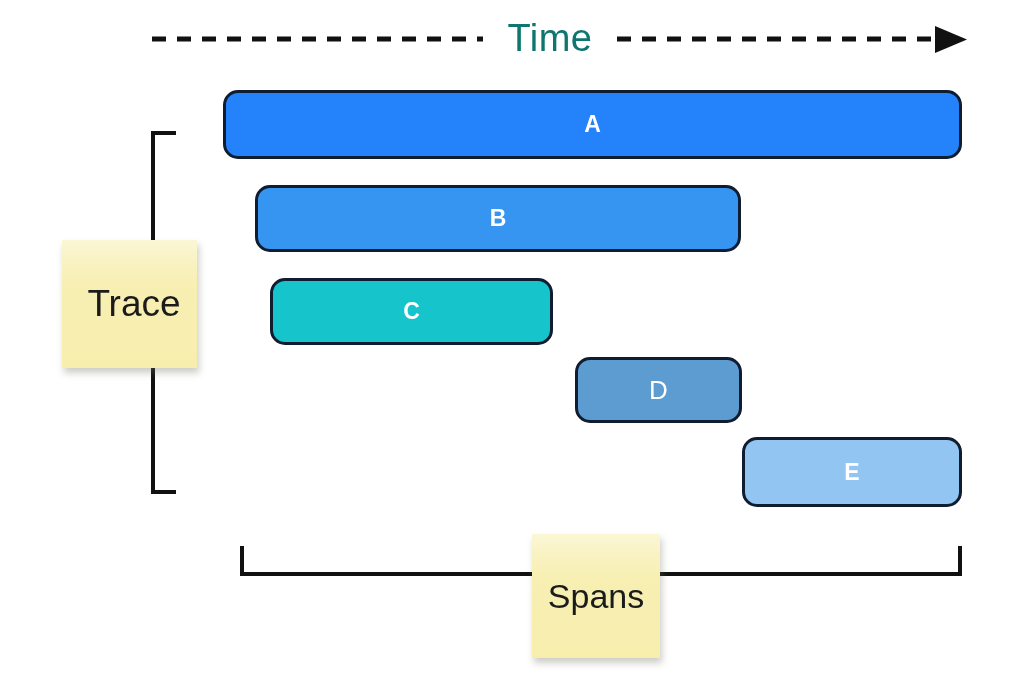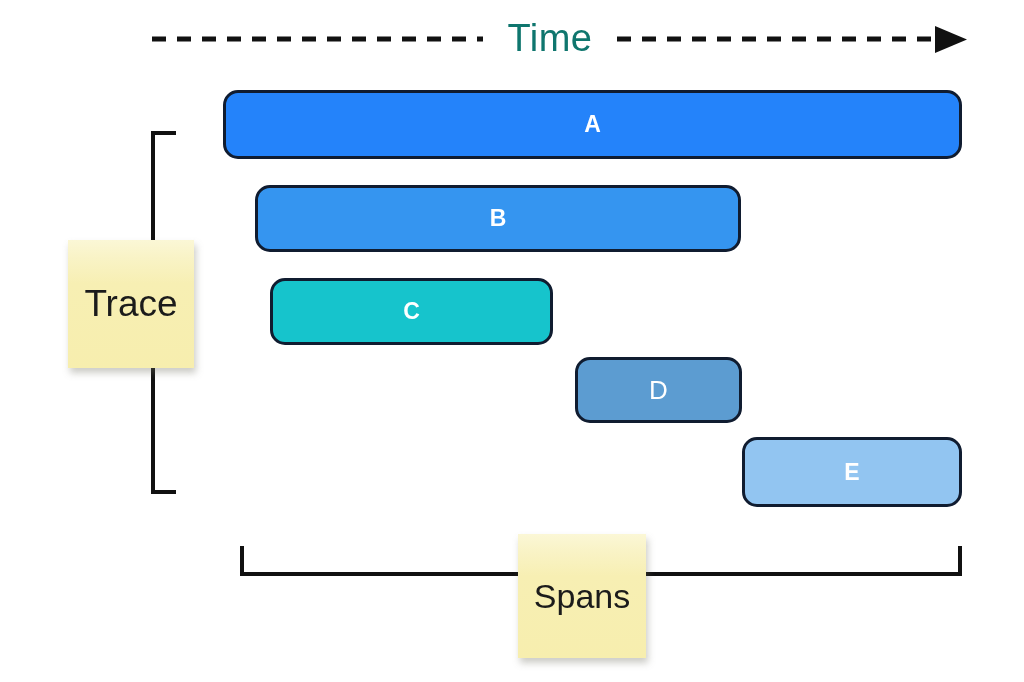--- a/index.html
+++ b/index.html
@@ -66,26 +66,27 @@
   .sticky-note {
     position: absolute;
     display: flex;
     align-items: center;
     justify-content: center;
     background: linear-gradient(180deg, #FBF7D6 0%, #F9F3C6 14%, #F7EFB3 34%, #F7EEAE 100%);
     box-shadow: 2px 5px 7px rgba(110, 110, 95, 0.35);
     color: #1b1b1b;
   }
   .trace-note {
-    left: 68px; top: 240px;
+    left: 62px; top: 240px;
     width: 126px; height: 128px;
     font-size: 37px;
+    padding-left: 9px;
   }
   .spans-note {
-    left: 518px; top: 534px;
+    left: 532px; top: 534px;
     width: 128px; height: 124px;
     font-size: 34px;
   }
 </style>
 </head>
 <body>
 
 <div class="canvas">
 
   <svg class="axis-svg" viewBox="0 0 1024 80" xmlns="http://www.w3.org/2000/svg">

